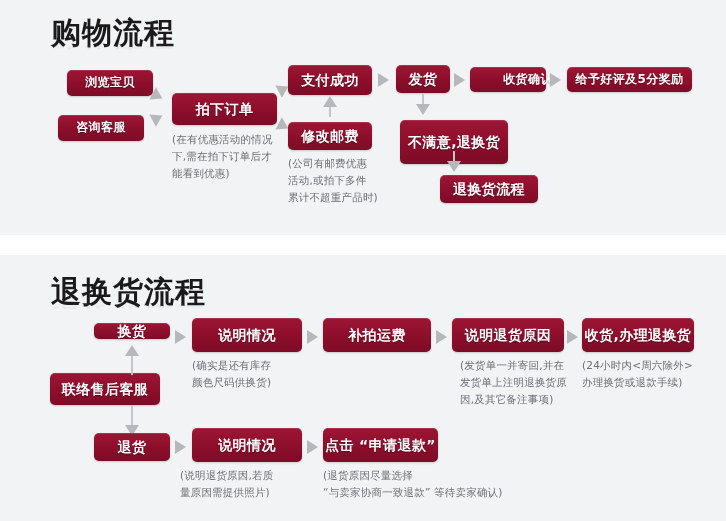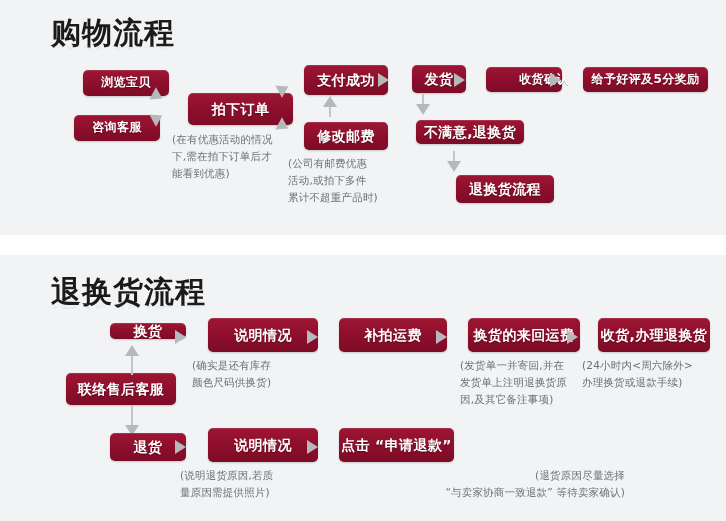--- a/index.html
+++ b/index.html
@@ -63,21 +63,20 @@
     align-items: center;
     justify-content: center;
     text-align: center;
     font-weight: 700;
     font-size: 12px;
     line-height: 1.15;
     letter-spacing: .4px;
     white-space: nowrap;
     box-shadow: 0 1px 2px rgba(0,0,0,.18), inset 0 1px 0 rgba(255,255,255,.12);
     text-shadow: 0 1px 1px rgba(0,0,0,.35);
-    margin-left: 16px;
   }
   .box.big { font-size: 14px; }
 
   
   .caption {
     position: absolute;
     color: #6b6f76;
     font-size: 10.5px;
     line-height: 17px;
     letter-spacing: .2px;
@@ -160,21 +159,21 @@
 
     <div class="box" style="left:470px; top:67px; width:76px; height:25px;padding-left:40px;">收货确认</div>
 
     <div class="arrow right" style="left:550px; top:73px;"></div>
 
     <div class="box" style="left:567px; top:67px; width:125px; height:25px;">给予好评及5分奖励</div>
 
     <div class="stem" style="left:422px; top:94px; width:2px; height:12px;"></div>
     <div class="arrow down" style="left:416px; top:104px;"></div>
 
-    <div class="box big" style="left:400px; top:120px; width:108px; height:24px;">不满意,退换货</div>
+    <div class="box big" style="left:400px; top:120px; width:108px; height:44px;">不满意,退换货</div>
 
     <div class="stem" style="left:453px; top:151px; width:2px; height:12px;"></div>
     <div class="arrow down" style="left:447px; top:161px;"></div>
 
     <div class="box big" style="left:440px; top:175px; width:98px; height:28px;">退换货流程</div>
   </div>
 
   <div class="gap-band"></div>
 
   <div class="section" id="section-return">
@@ -197,38 +196,38 @@
     <div class="box big" style="left:192px; top:63px; width:110px; height:34px;">说明情况</div>
     <div class="caption" style="left:192px; top:102px; width:115px;">(确实是还有库存
 颜色尺码供换货)</div>
 
     <div class="arrow right" style="left:307px; top:75px;"></div>
 
     <div class="box big" style="left:323px; top:63px; width:108px; height:34px;">补拍运费</div>
 
     <div class="arrow right" style="left:436px; top:75px;"></div>
 
-    <div class="box big" style="left:452px; top:63px; width:112px; height:34px;">换货的来回运费</div>
+    <div class="box big" style="left:452px; top:63px; width:112px; height:34px;">说明退货原因</div>
     <div class="caption" style="left:460px; top:102px; width:122px;">(发货单一并寄回,并在
 发货单上注明退换货原
 因,及其它备注事项)</div>
 
     <div class="arrow right" style="left:567px; top:75px;"></div>
 
     <div class="box big" style="left:582px; top:63px; width:112px; height:34px;">收货,办理退换货</div>
     <div class="caption" style="left:582px; top:102px; width:130px;">(24小时内&lt;周六除外&gt;
 办理换货或退款手续)</div>
 
     <div class="box big" style="left:94px; top:178px; width:76px; height:28px;">退货</div>
     <div class="arrow right" style="left:175px; top:185px;"></div>
 
     <div class="box big" style="left:192px; top:173px; width:110px; height:34px;">说明情况</div>
     <div class="caption" style="left:180px; top:212px; width:118px;">(说明退货原因,若质
 量原因需提供照片)</div>
 
     <div class="arrow right" style="left:307px; top:185px;"></div>
 
     <div class="box big" style="left:323px; top:173px; width:115px; height:34px;">点击 “申请退款”</div>
-    <div class="caption" style="left:335px; top:212px; width:290px;text-align:right;">(退货原因尽量选择
+    <div class="caption" style="left:323px; top:212px; width:290px;">(退货原因尽量选择
   “与卖家协商一致退款” 等待卖家确认)</div>
   </div>
 
 </div>
 
 </body></html>

